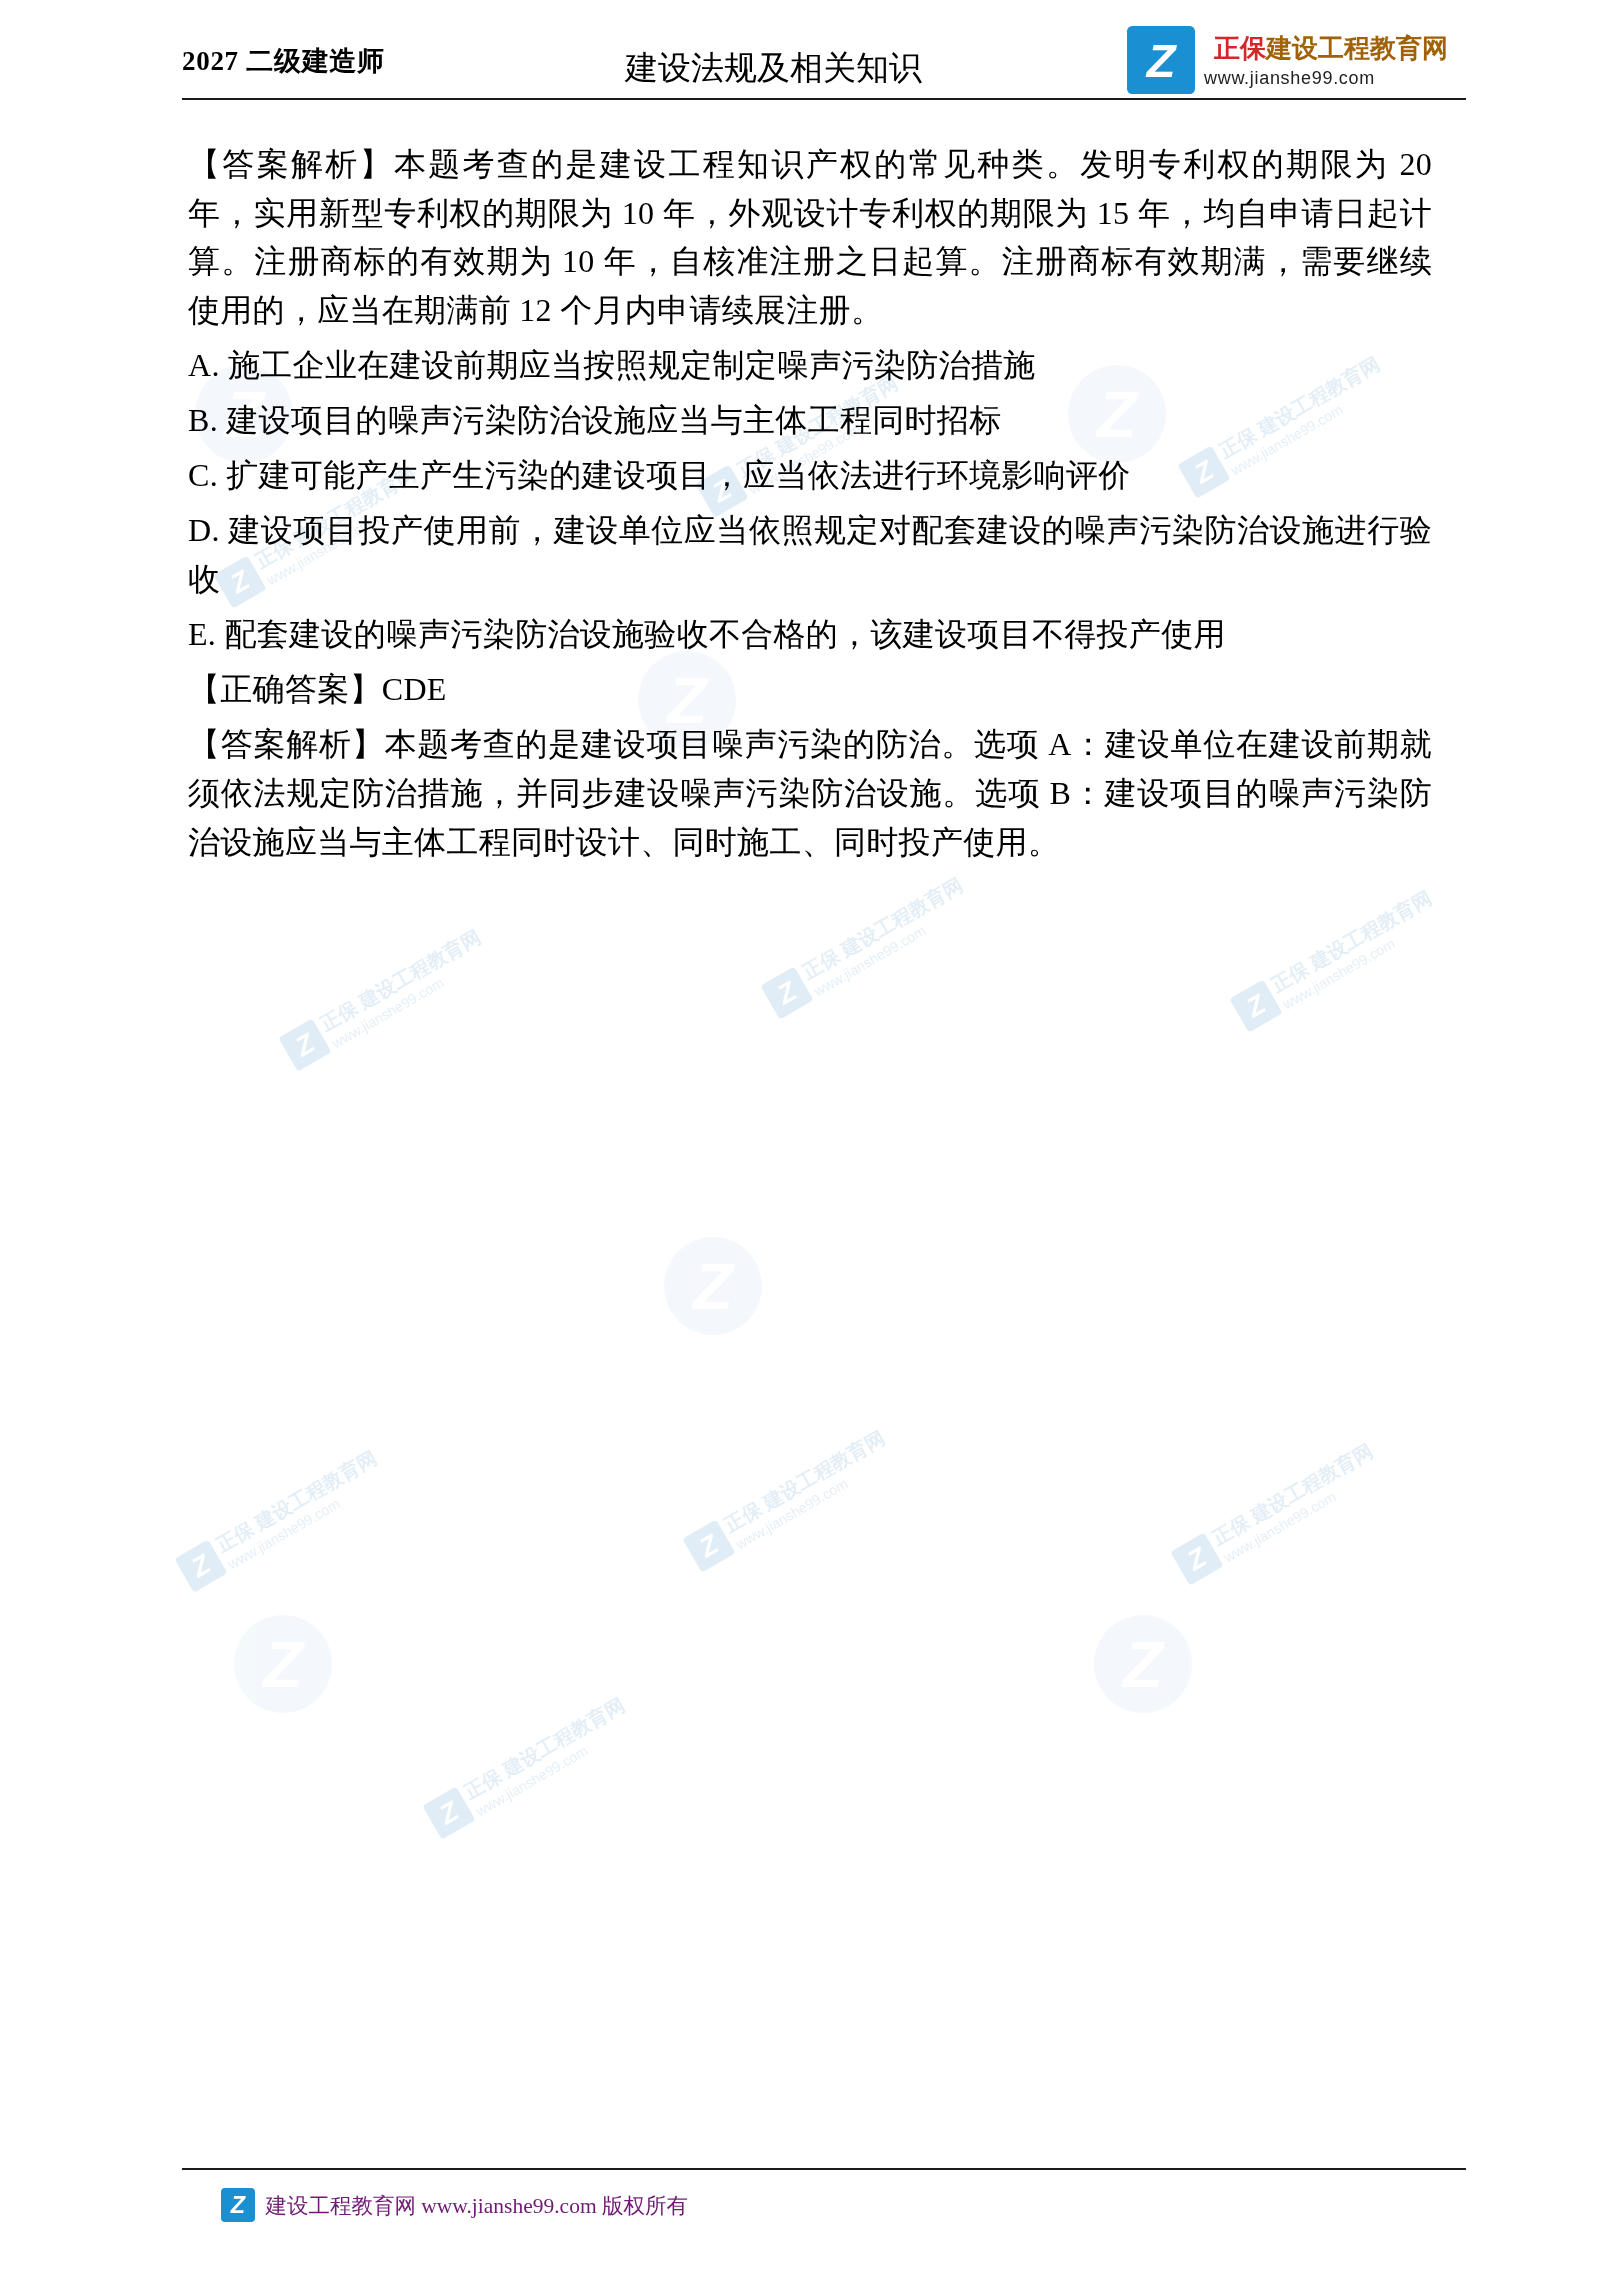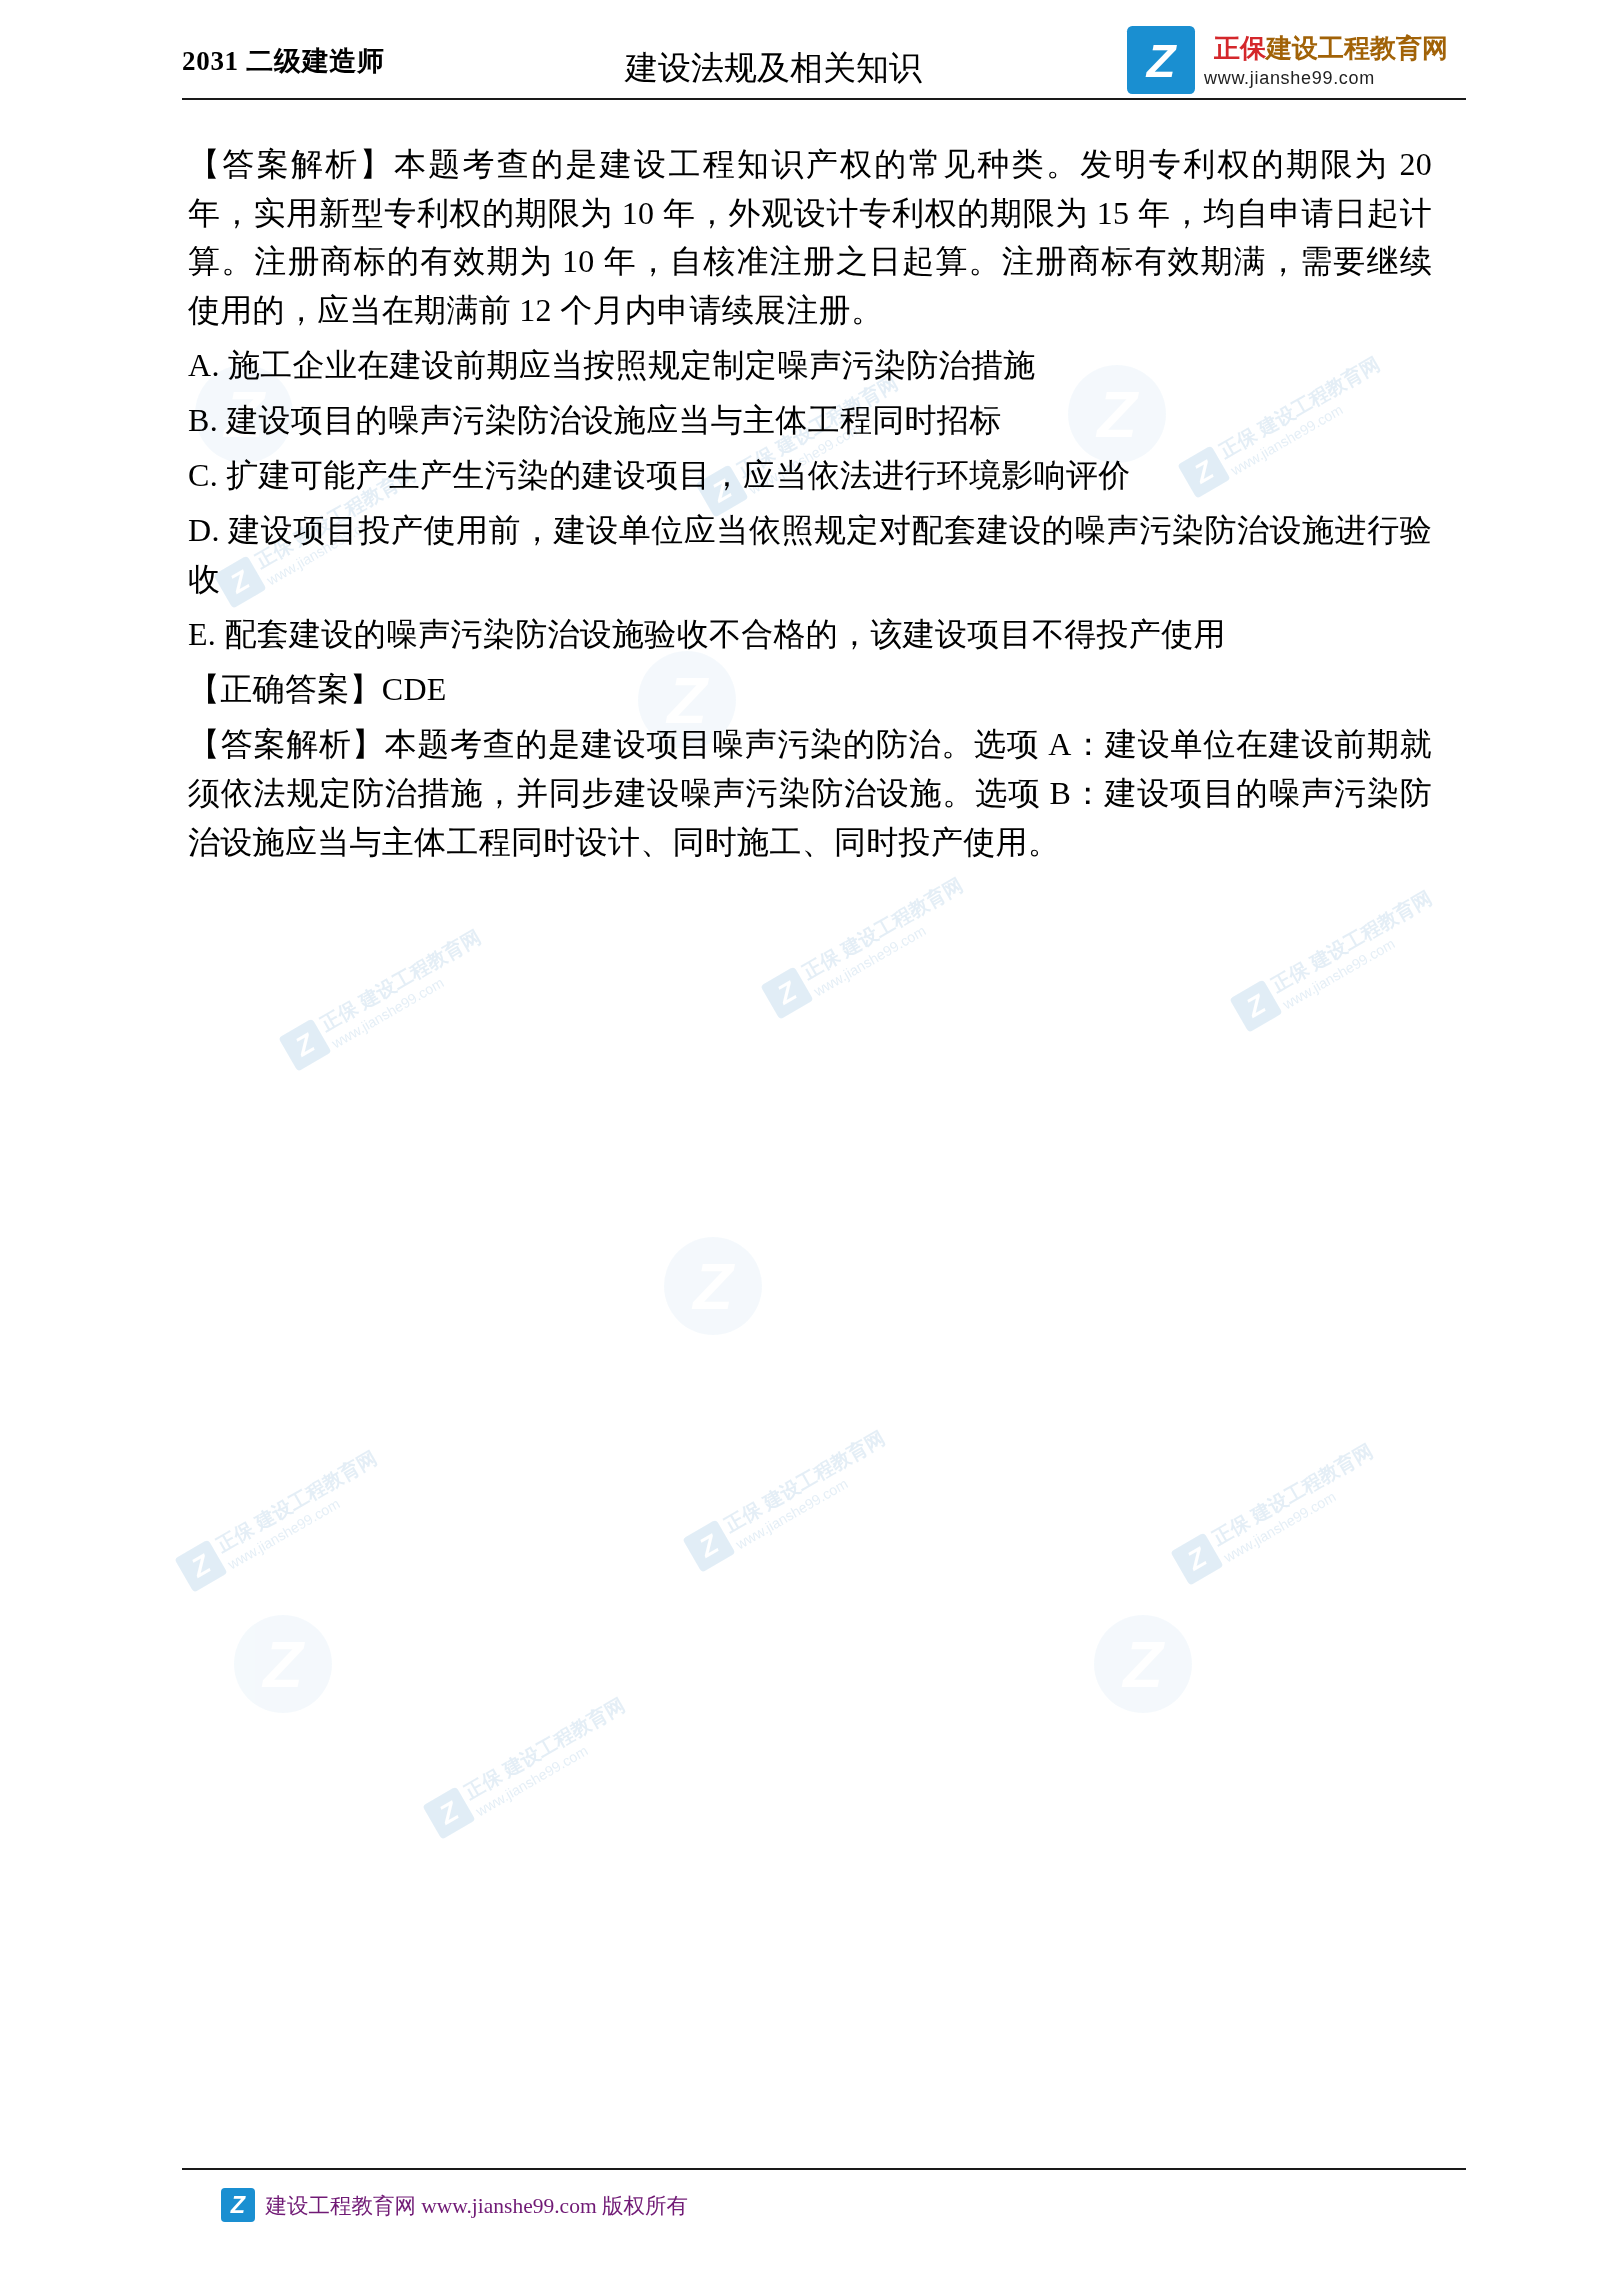--- a/index.html
+++ b/index.html
@@ -341,21 +341,21 @@
       <div class="wm-mark"></div>
       <div class="wm-txt">
           <div class="wm-t1">正保 建设工程教育网</div>
           <div class="wm-t2">www.jianshe99.com</div>
         </div>
     </div>
   </div>
 
   <div class="header">
     <div class="header-left">
-      <span class="year">2031</span>
+      <span class="year">2027</span>
       <span>二级建造师</span>
     </div>
     <div class="header-center">建设法规及相关知识</div>
     <div class="logo">
       <div class="logo-mark"></div>
       <div class="logo-text">
         <div class="logo-title">
           <span class="zb">正保</span><span class="rest">建设工程教育网</span>
         </div>
         <div class="logo-url">www.jianshe99.com</div>

